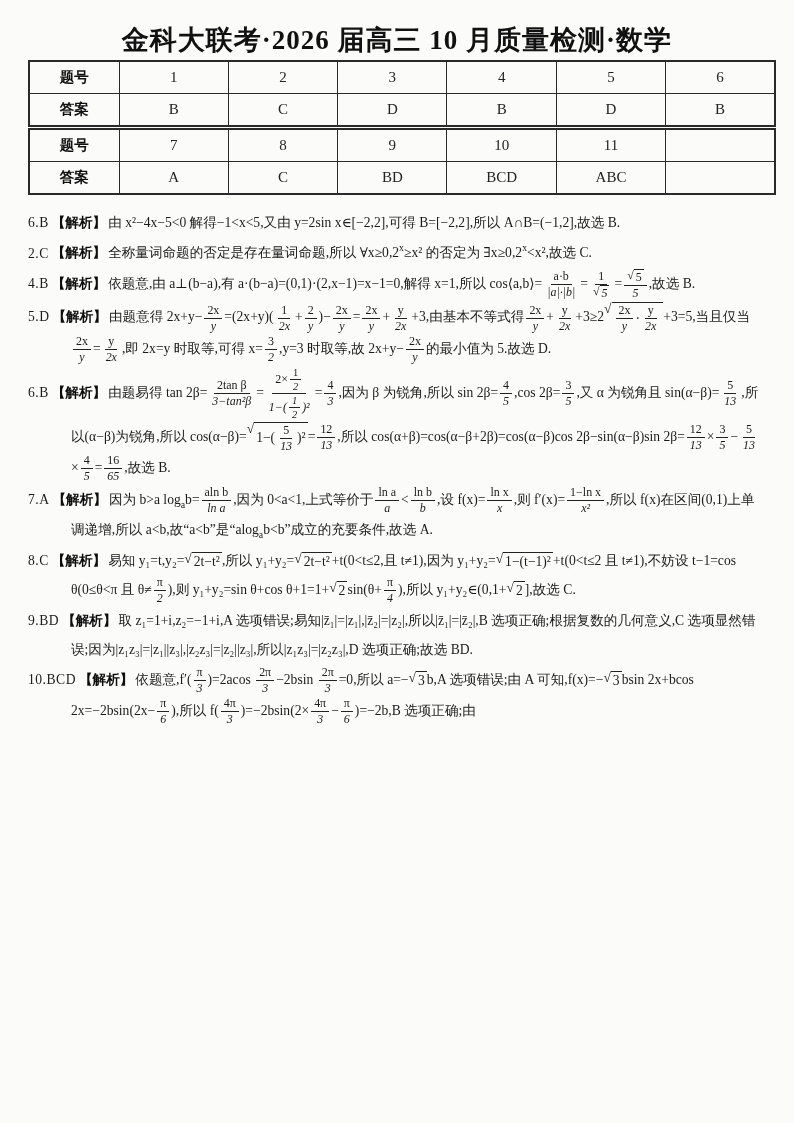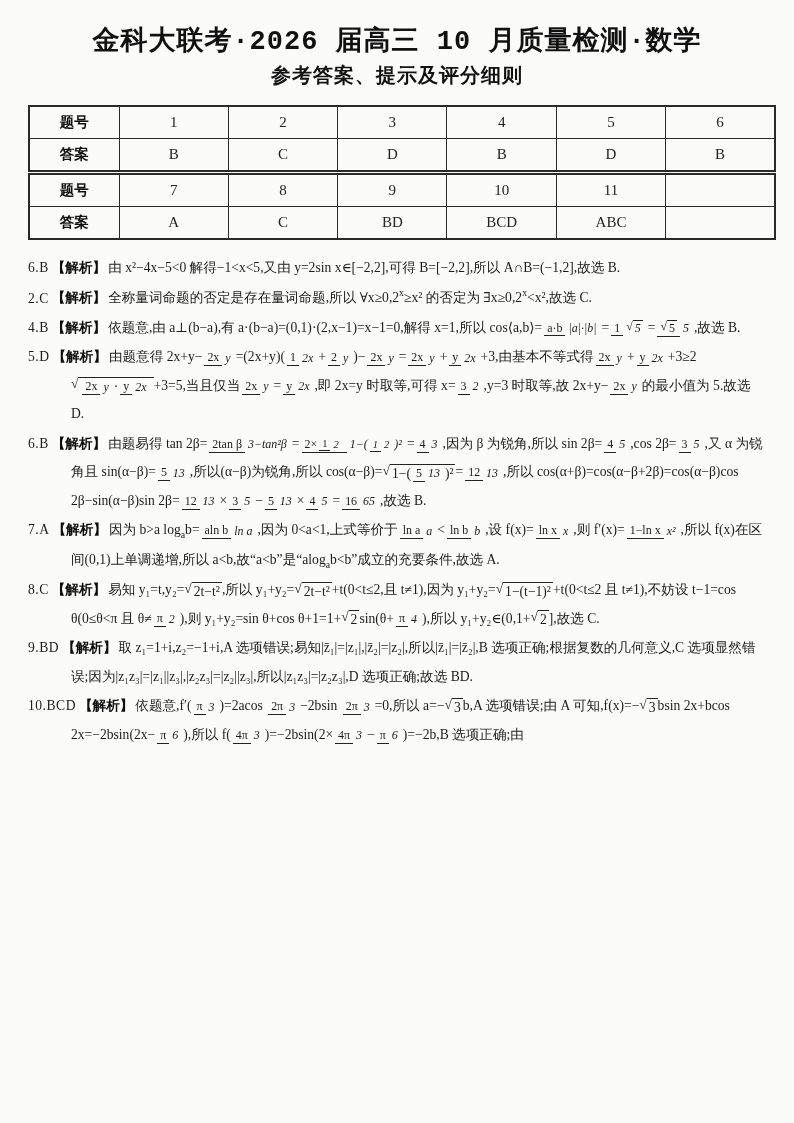--- a/index.html
+++ b/index.html
@@ -4,21 +4,21 @@
 <style>
   html,body{margin:0;padding:0;}
   body{
     width:794px;height:1123px;background:#fbfbfa;color:#1b1b1b;
     font-family:"Liberation Serif","DejaVu Serif",serif;
     overflow:hidden;
   }
   .page{box-sizing:border-box;width:794px;height:1123px;padding:16px 28px 0 28px;}
   .title{
     text-align:center;font-weight:bold;font-size:27px;letter-spacing:1px;
-    font-family:Liberation Mono, monospace;
+    font-family:Liberation Serif, serif;
     margin:6px 0 2px 0;color:#111;
   }
   .subtitle{
     text-align:center;font-weight:bold;font-size:20px;letter-spacing:1px;
     font-family:"Liberation Sans","DejaVu Sans",sans-serif;
     margin:4px 0 16px 0;color:#111;
   }
   table.answers{
     border-collapse:collapse;table-layout:fixed;width:748px;margin:0 auto 14px auto;
     border:2.5px solid #2a2a2a;
@@ -36,37 +36,36 @@
   .item{padding-left:43px;text-indent:-43px;margin:0 0 1px 0;}
   .item .qnum{letter-spacing:0.5px;}
   .item .lab{
     font-weight:bold;color:#0c0c0c;
     font-family:"Liberation Sans","DejaVu Sans",sans-serif;
     padding:0 2px 0 3px;
     margin-top:44px;
   }
   
   .fr{
-    display:inline-flex;flex-direction:row;align-items:center;justify-content:center;
+    display:inline-flex;flex-direction:column;align-items:center;justify-content:center;
     vertical-align:middle;line-height:1.25;font-size:0.88em;margin:0 2px;text-indent:0;
   }
   .fr .fnum{border-bottom:1px solid #222;padding:0 3px;white-space:nowrap;display:inline-flex;align-items:center;}
   .fr .fden{padding:0 3px;white-space:nowrap;display:inline-flex;align-items:center;font-style:italic;}
   
   .sq{display:inline-flex;align-items:flex-start;vertical-align:middle;text-indent:0;white-space:nowrap;}
   .sq .rad{line-height:1.2;transform:translateY(-1px);}
   .sq .bar{border-top:1.2px solid #222;padding:0 2px;line-height:1.3;display:inline-flex;align-items:center;}
   sup,sub{font-size:0.72em;}
 </style>
 </head>
 <body>
 
 <div class="page">
   <div class="title">金科大联考·2026 届高三 10 月质量检测·数学</div>
-  <div class="subtitle">参考答案、提示及评分细则</div>
 
   <table class="answers">
     <colgroup>
       <col style="width:90px">
       <col>
         <col>
         <col>
         <col>
         <col>
         <col>

